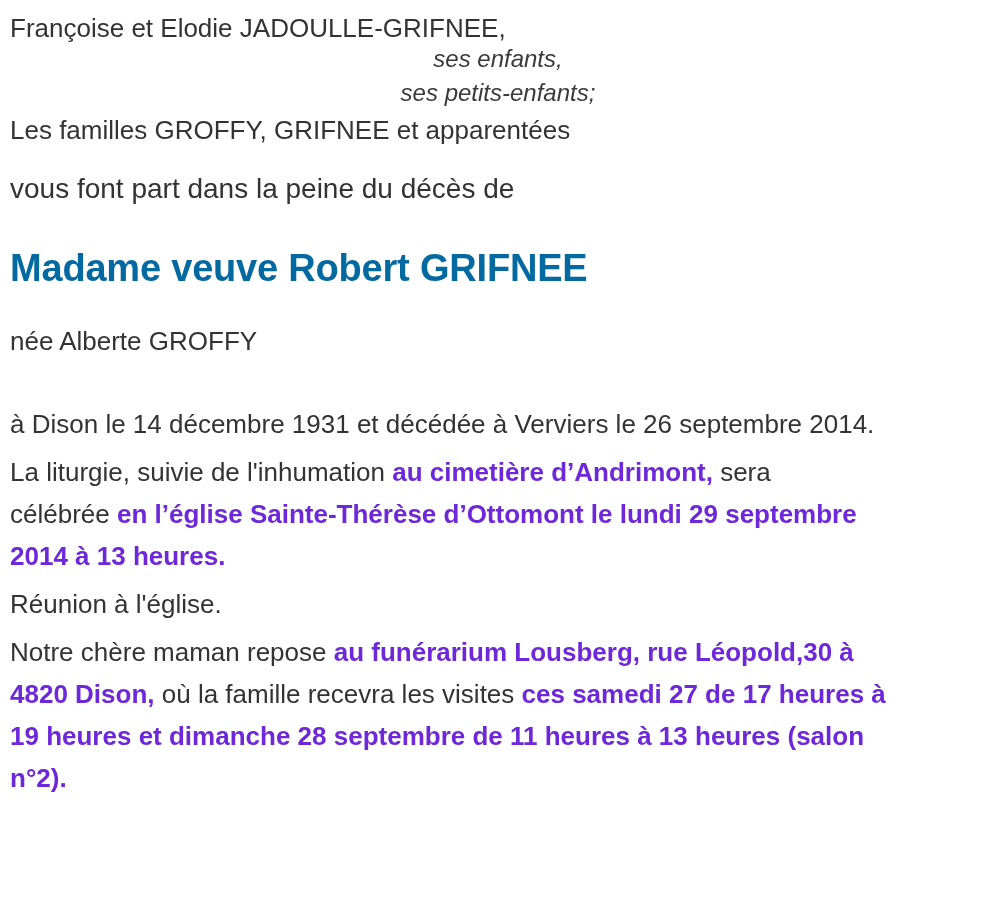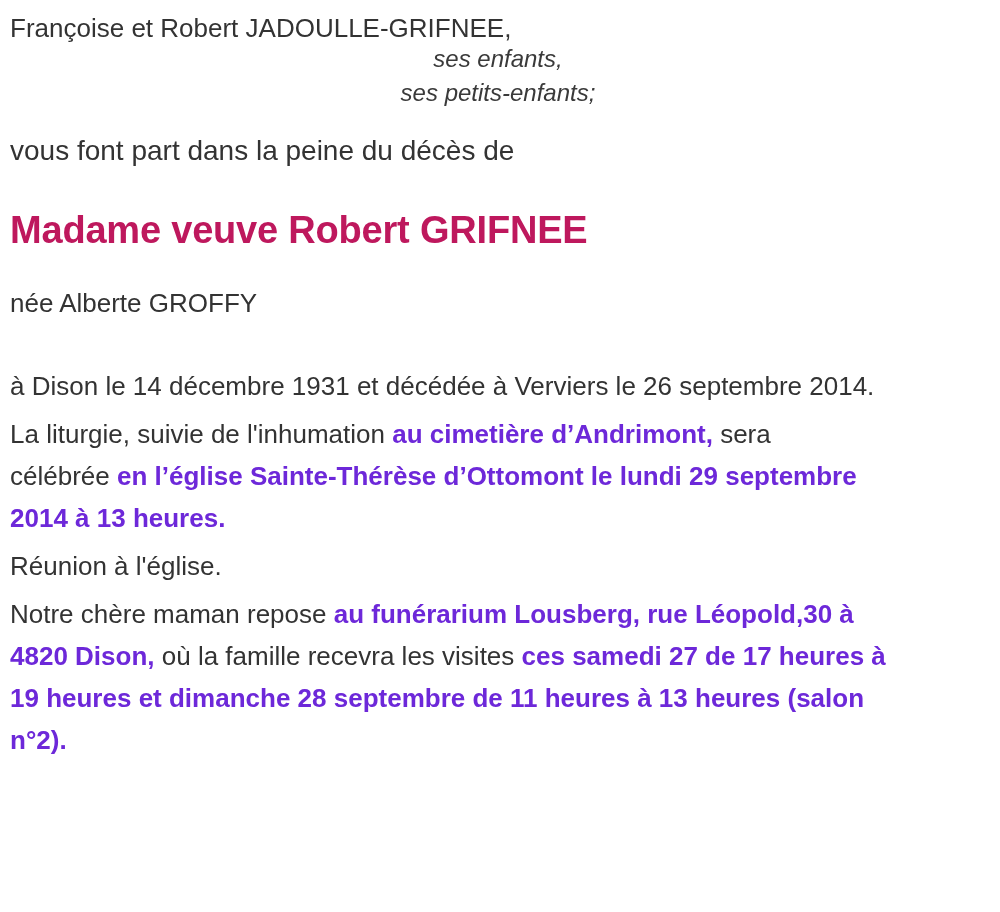--- a/index.html
+++ b/index.html
@@ -34,21 +34,21 @@
   .intro-line {
     font-size: 28px;
     line-height: 34px;
     margin-top: 26px;
     white-space: nowrap;
   }
   h1.deceased-title {
     font-size: 38px;
     line-height: 44px;
     font-weight: 700;
-    color: #be185d;
+    color: #0369a1;
     margin: 40px 0 0 0;
     letter-spacing: -0.2px;
     white-space: nowrap;
   }
   .maiden-line {
     font-size: 26px;
     line-height: 34px;
     margin-top: 34px;
     white-space: nowrap;
   }
@@ -69,23 +69,24 @@
   }
   .b {
     font-weight: 700;
     color: #6d28d9;
   }
 </style>
 </head>
 <body>
 
 <div>
-  <div class="name-line">Françoise et Robert JADOULLE-GRIFNEE,</div>
+  <div class="name-line">Françoise et Elodie JADOULLE-GRIFNEE,</div>
   <div class="relation-line">ses enfants,</div>
   <div class="relation-line">ses petits-enfants;</div>
+  <div class="name-line">Les familles GROFFY, GRIFNEE et apparentées</div>
   <div class="intro-line">vous font part dans la peine du décès de</div>
 </div>
 
 <h1 class="deceased-title">Madame veuve Robert GRIFNEE</h1>
 
 <div class="maiden-line">née Alberte GROFFY</div>
 
 <div class="details">
 
   <p class="para"><span class="vline">à Dison le 14 décembre 1931 et décédée à Verviers le 26 septembre 2014.</span></p>

